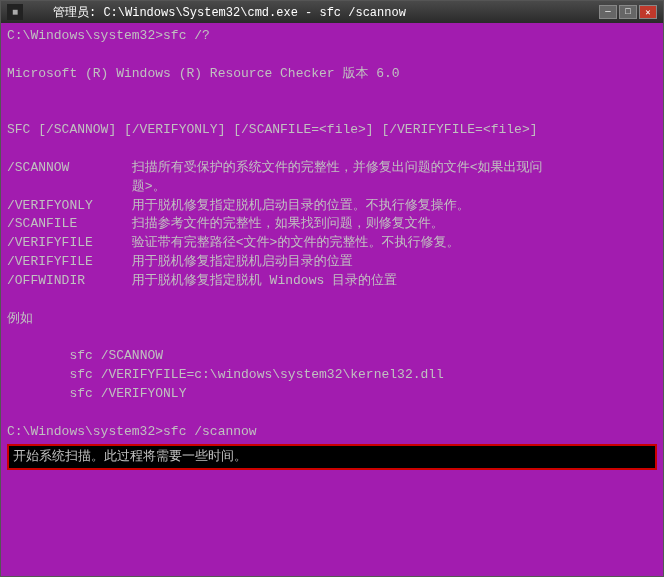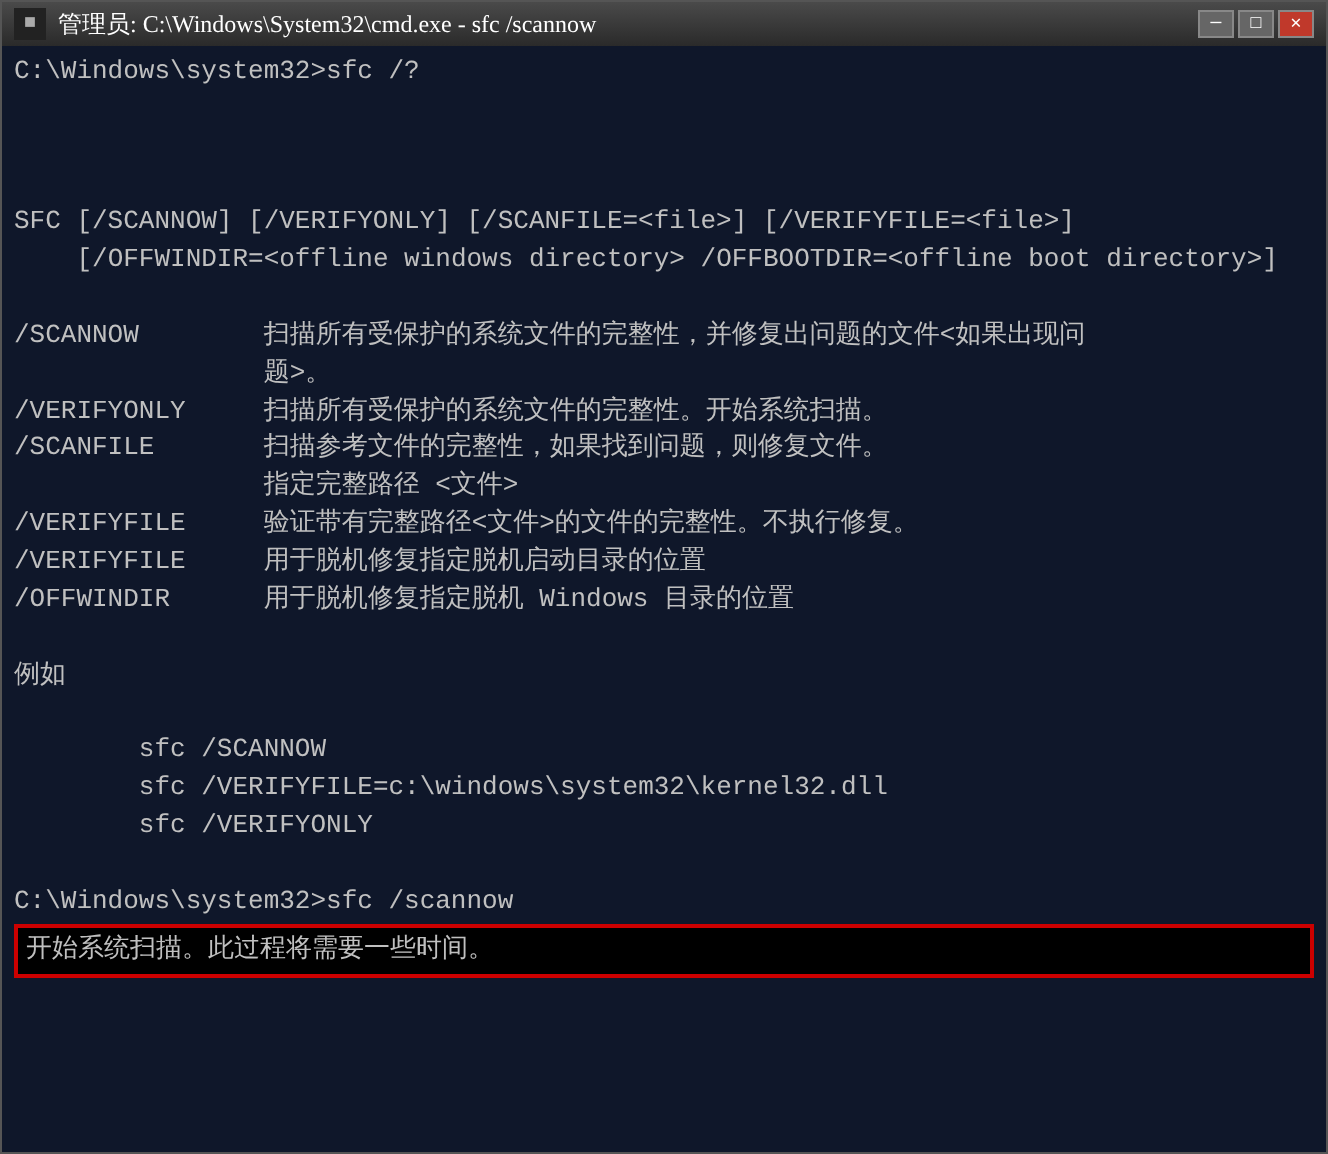--- a/index.html
+++ b/index.html
@@ -48,21 +48,22 @@
       display: flex;
       align-items: center;
       justify-content: center;
       font-size: 10px;
       color: #aaa;
     }
 
     .title-bar-text {
       color: #fff;
       font-size: 12px;
-      font-family: Liberation Serif, serif;
+      font-family: Liberation Mono, monospace;
+      margin-left: 24px;
     }
 
     .title-bar-buttons {
       display: flex;
       gap: 2px;
     }
 
     .tb-btn {
       width: 18px;
       height: 14px;
@@ -75,21 +76,21 @@
       color: #fff;
       cursor: pointer;
     }
 
     .tb-btn.close {
       background: #c0392b;
     }
 
     .terminal {
       flex: 1;
-      background: #0f172a;
+      background: #a21caf;
       color: #c0c0c0;
       padding: 4px 6px;
       overflow: hidden;
       font-family: 'Courier New', Courier, monospace;
       font-size: 13px;
       line-height: 1.45;
     }
 
     .line {
       white-space: pre-wrap;
@@ -115,30 +116,29 @@
     <div class="title-bar-buttons">
       <div class="tb-btn">─</div>
       <div class="tb-btn">□</div>
       <div class="tb-btn close">✕</div>
     </div>
   </div>
 
   <div class="terminal">
     <div class="line">C:\Windows\system32&gt;sfc /?</div>
     <div class="line">&nbsp;</div>
+    <div class="line">Microsoft (R) Windows (R) Resource Checker 版本 6.0</div>
     <div class="line">&nbsp;</div>
     <div class="line">&nbsp;</div>
     <div class="line">SFC [/SCANNOW] [/VERIFYONLY] [/SCANFILE=&lt;file&gt;] [/VERIFYFILE=&lt;file&gt;]</div>
-    <div class="line">    [/OFFWINDIR=&lt;offline windows directory&gt; /OFFBOOTDIR=&lt;offline boot directory&gt;]</div>
     <div class="line">&nbsp;</div>
     <div class="line">/SCANNOW        扫描所有受保护的系统文件的完整性，并修复出问题的文件&lt;如果出现问</div>
     <div class="line">                题&gt;。</div>
-    <div class="line">/VERIFYONLY     扫描所有受保护的系统文件的完整性。开始系统扫描。</div>
+    <div class="line">/VERIFYONLY     用于脱机修复指定脱机启动目录的位置。不执行修复操作。</div>
     <div class="line">/SCANFILE       扫描参考文件的完整性，如果找到问题，则修复文件。</div>
-    <div class="line">                指定完整路径 &lt;文件&gt;</div>
     <div class="line">/VERIFYFILE     验证带有完整路径&lt;文件&gt;的文件的完整性。不执行修复。</div>
     <div class="line">/VERIFYFILE     用于脱机修复指定脱机启动目录的位置</div>
     <div class="line">/OFFWINDIR      用于脱机修复指定脱机 Windows 目录的位置</div>
     <div class="line">&nbsp;</div>
     <div class="line">例如</div>
     <div class="line">&nbsp;</div>
     <div class="line">        sfc /SCANNOW</div>
     <div class="line">        sfc /VERIFYFILE=c:\windows\system32\kernel32.dll</div>
     <div class="line">        sfc /VERIFYONLY</div>
     <div class="line">&nbsp;</div>

